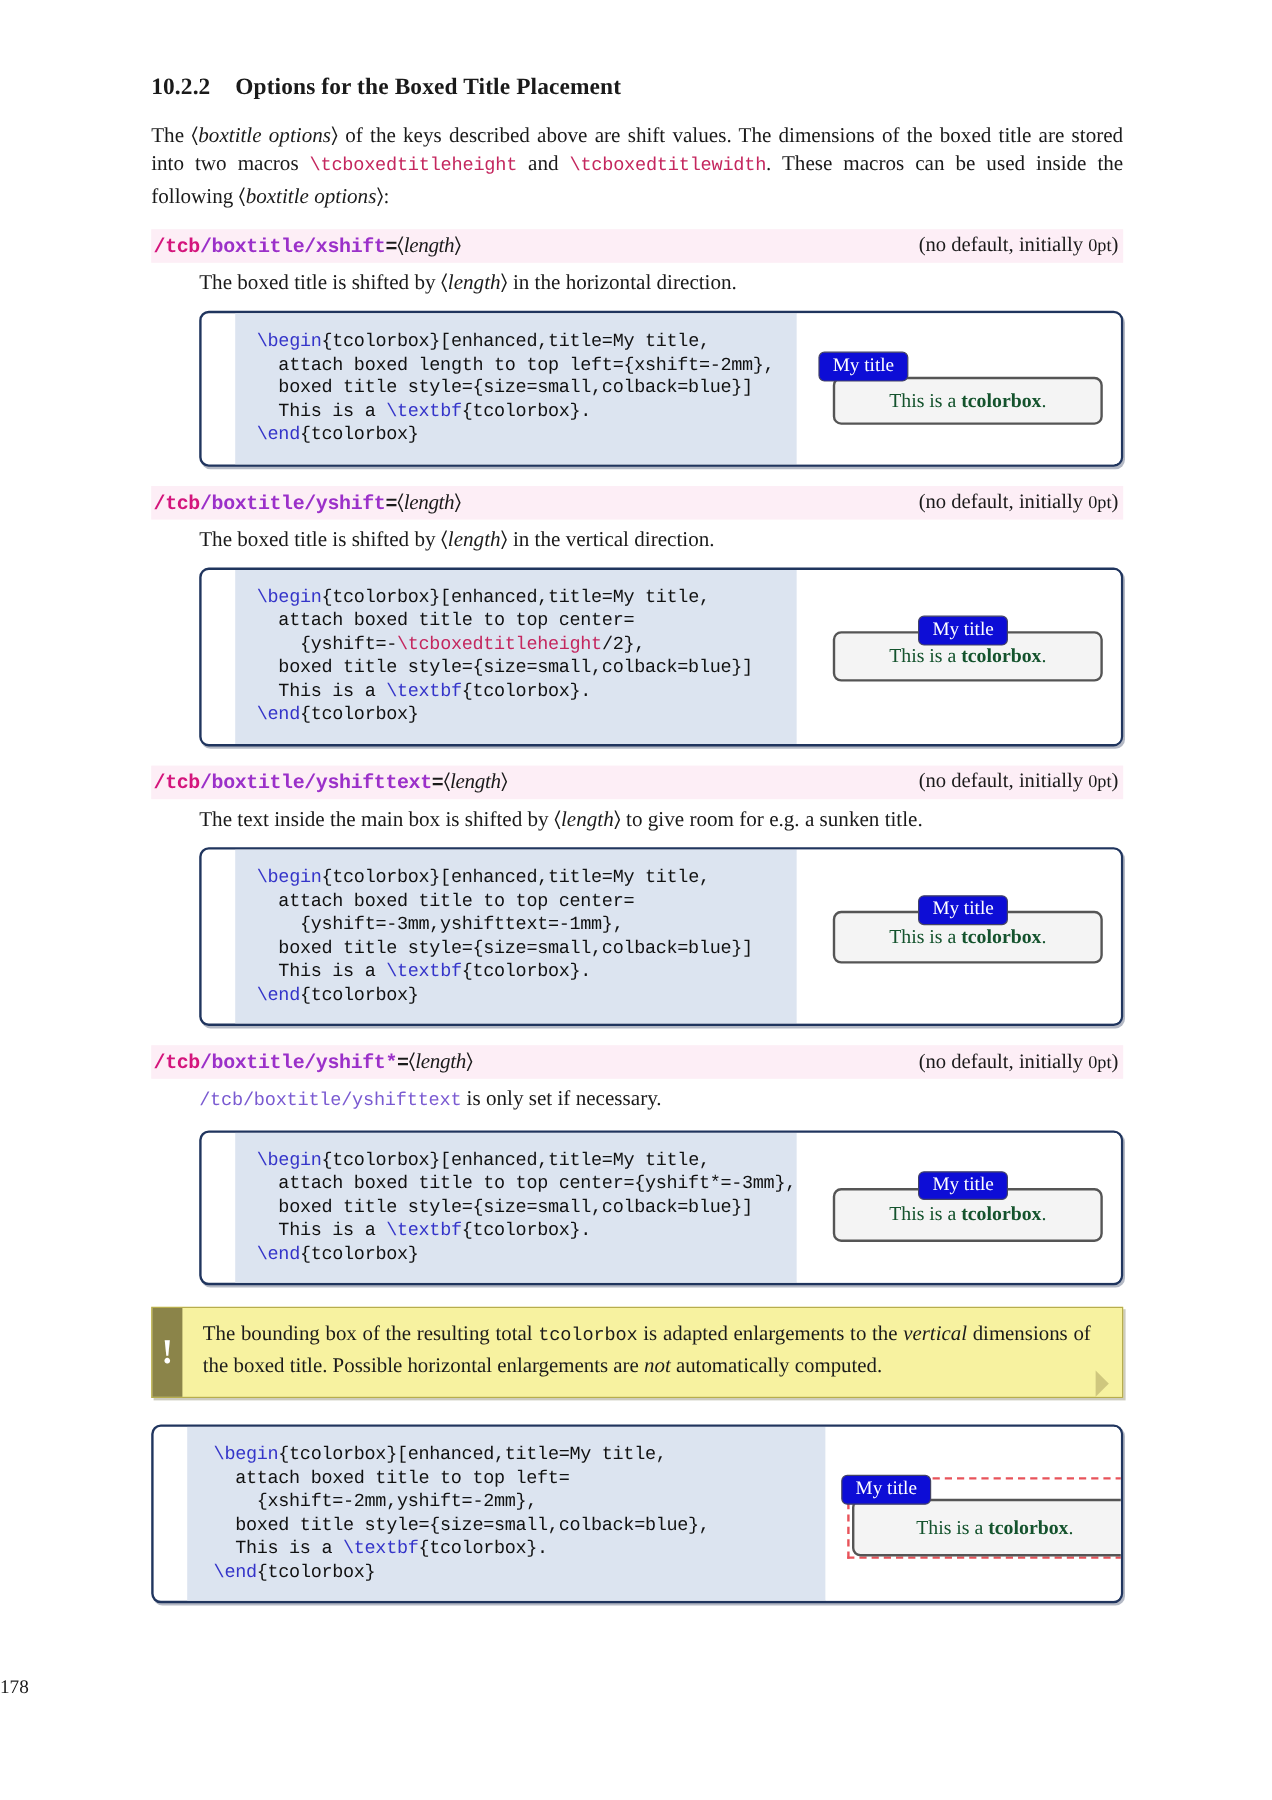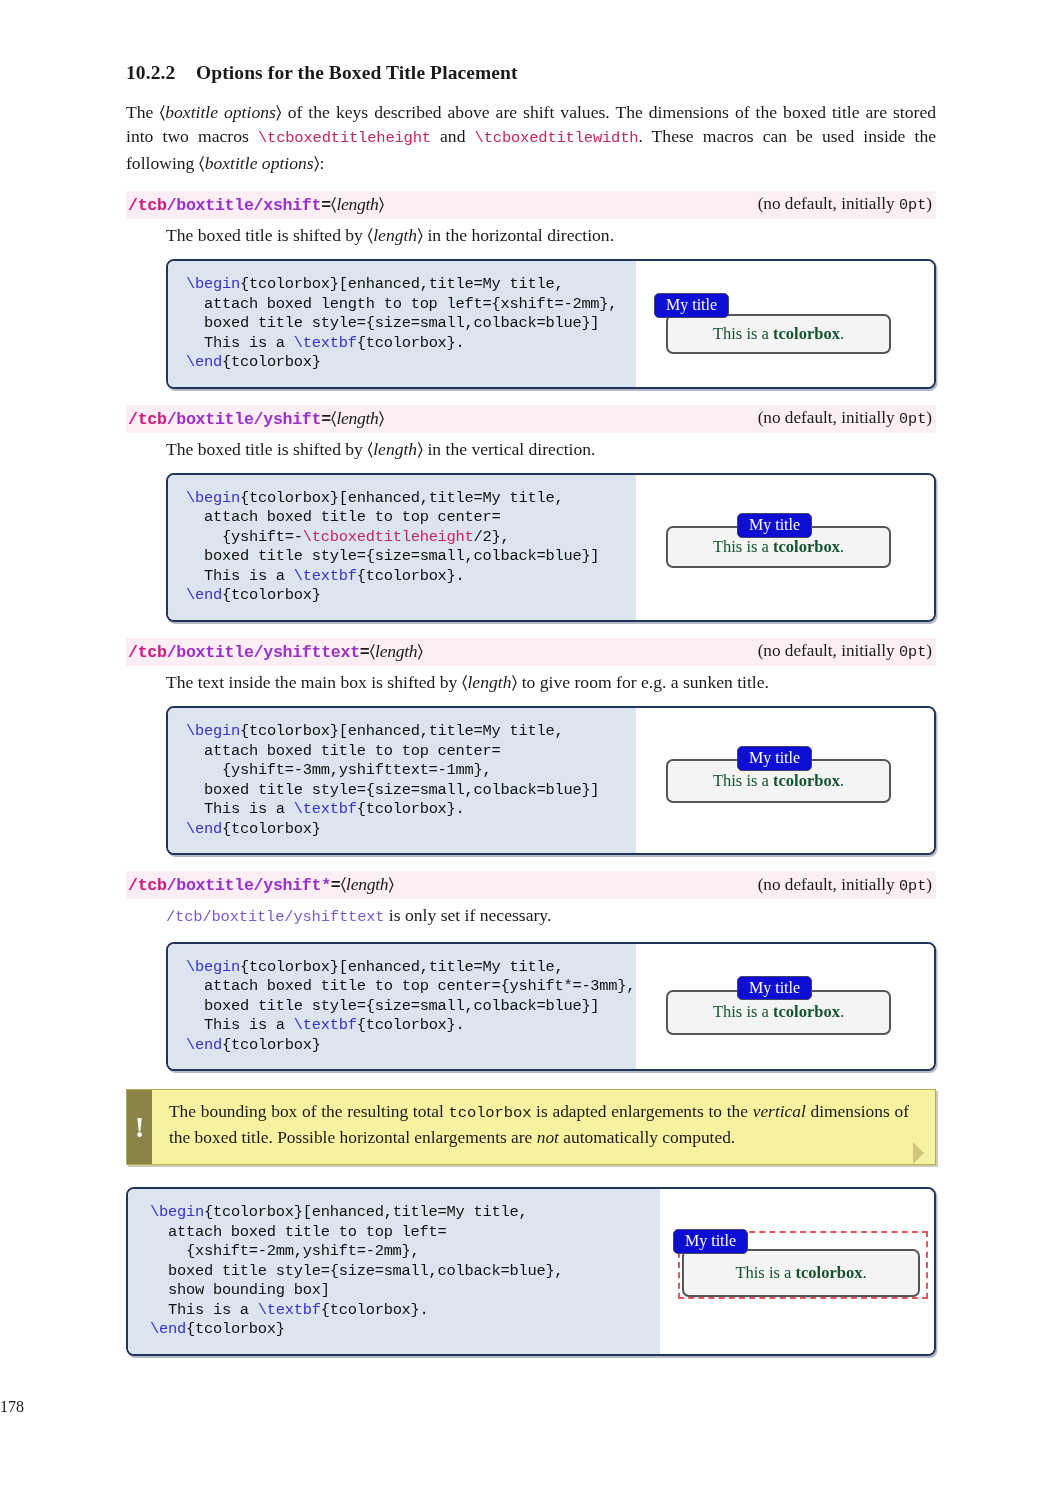--- a/index.html
+++ b/index.html
@@ -93,33 +93,34 @@
   .keybar .keyname .eq { color: #1a1a1a; font-weight: bold; }
   .keybar .keyname .angp { font-family: "Liberation Serif", serif; font-style: italic;
       font-weight: normal; color: #1a1a1a; font-size: 17.6px; }
   .keybar .keydefault {
     font-family: "Liberation Serif", serif;
     font-size: 17.2px;
     color: #1a1a1a;
     white-space: nowrap;
   }
   .keybar .keydefault .m {
-    font-family: Liberation Mono, monospace;
+    font-family: Liberation Serif, serif;
     font-size: 15.2px;
   }
 
   
   .example {
     margin: 10px 0 0 0;
     border: 2.2px solid #20355e;
     border-radius: 8px;
     background: #ffffff;
     display: flex;
     overflow: hidden;
     box-shadow: 1.5px 2px 0 rgba(40,55,90,.35);
+    padding-left: 28px;
   }
   .example .code {
     background: #dce4f0;
     padding: 14px 10px 14px 18px;
     flex: none;
   }
   .example .result {
     background: #ffffff;
     flex: 1 1 auto;
     position: relative;
@@ -346,21 +347,20 @@
       <div class="fold"></div>
       <div class="fold-edge"></div>
     </div>
 
     <div class="example" style="margin-top:22px; margin-left:0;">
       <div class="code" style="width:500px; padding-left:22px;">
         <div class="codeline"><span class="cs">\begin</span>{tcolorbox}[enhanced,title=My title,</div>
         <div class="codeline">  attach boxed title to top left=</div>
         <div class="codeline">    {xshift=-2mm,yshift=-2mm},</div>
         <div class="codeline">  boxed title style={size=small,colback=blue},</div>
-        <div class="codeline">  show bounding box]</div>
         <div class="codeline">  This is a <span class="cs">\textbf</span>{tcolorbox}.</div>
         <div class="codeline"><span class="cs">\end</span>{tcolorbox}</div>
       </div>
       <div class="result">
         <div class="mini-wrap">
           <div class="bbox" style="left:18px; top:42px; width:250px; height:68px;"></div>
           <div class="mini" style="left:22px; top:60px; width:238px; height:48px;">
             <span class="body"><span>This is a </span><b>tcolorbox</b><span>.</span></span>
           </div>
           <div class="mini-title" style="left:13px; top:40px;">My title</div>

